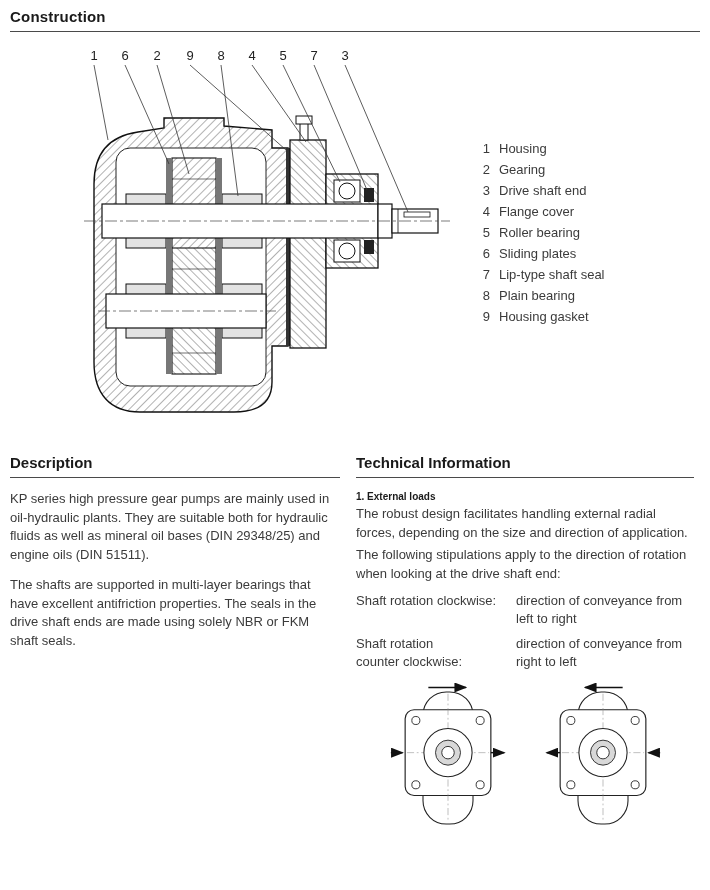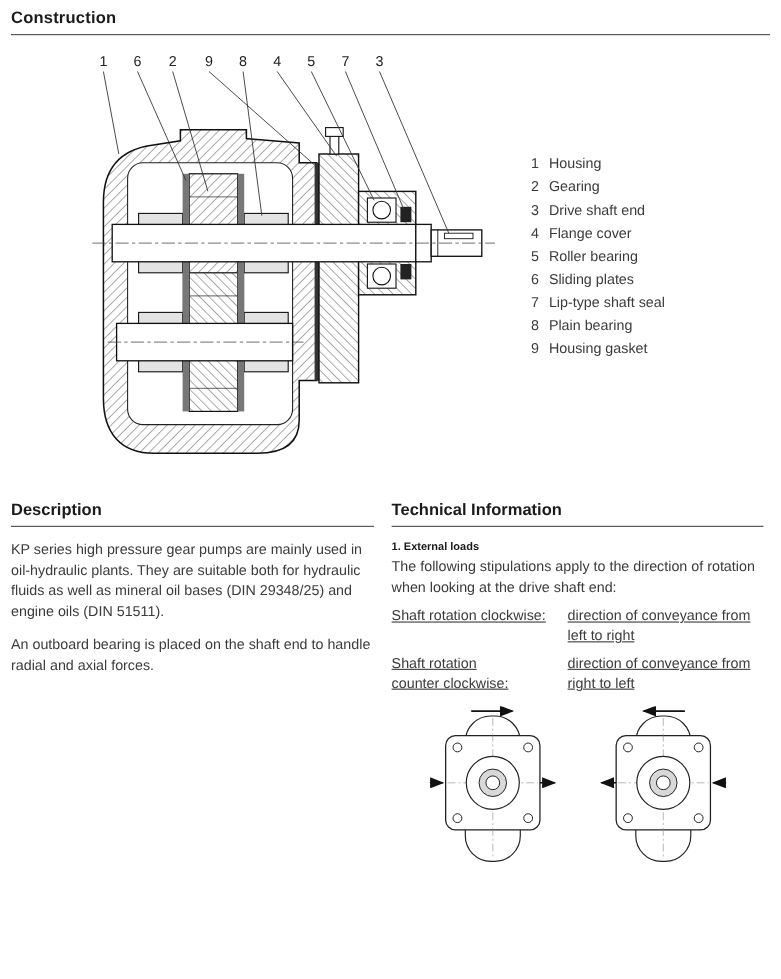--- a/index.html
+++ b/index.html
@@ -18,21 +18,21 @@
 
   .columns { display:flex; gap:16px; margin-top:24px; }
   .col-left  { width:330px; }
   .col-right { width:338px; }
   .col-head { font-size:15px; font-weight:bold; color:#1a1a1a; margin:0 0 6px 0; }
   .body-text p { font-size:13px; line-height:1.44; margin:0 0 11px 0; }
   .sub-head { font-size:10px; font-weight:bold; color:#1a1a1a; margin:13px 0 3px 0; }
   .sub-body { font-size:13px; line-height:1.44; margin:0 0 4px 0; }
 
   .rot-table { margin-top:8px; font-size:13px; }
-  .rot-row { display:flex; margin-bottom:7px;text-decoration:underline; }
+  .rot-row { display:flex; margin-bottom:7px; }
   .rot-label { width:160px; line-height:1.38; white-space:pre-line; }
   .rot-value { width:172px; line-height:1.38; }
 
   .pumps-row { display:flex; justify-content:space-around; margin-top:12px; padding:0 14px; }
 </style>
 </head>
 <body>
 
 <div class="page">
 
@@ -183,29 +183,30 @@
     </div>
   </div>
 
   <div class="columns">
 
     <div class="col-left">
       <h2 class="col-head">Description</h2>
       <hr class="rule">
       <div class="body-text" style="margin-top:12px;">
         <p>KP series high pressure gear pumps are mainly used in oil-hydraulic plants. They are suitable both for hydraulic fluids as well as mineral oil bases (DIN 29348/25) and engine oils (DIN 51511).</p>
-        <p>An outboard bearing is placed on the shaft end to handle radial and axial forces.</p>
+        <p>The shafts are supported in multi-layer bearings that have excellent antifriction properties. The seals in the drive shaft ends are made using solely NBR or FKM shaft seals.</p>
       </div>
     </div>
 
     <div class="col-right">
       <h2 class="col-head">Technical Information</h2>
       <hr class="rule">
 
       <div class="sub-head">1. External loads</div>
+      <p class="sub-body">The robust design facilitates handling external radial forces, depending on the size and direction of application.</p>
 
       <p class="sub-body">The following stipulations apply to the direction of rotation when looking at the drive shaft end:</p>
 
       <div class="rot-table">
         <div class="rot-row">
           <div class="rot-label">Shaft rotation clockwise:</div>
           <div class="rot-value">direction of conveyance from left to right</div>
         </div>
         <div class="rot-row">
           <div class="rot-label">Shaft rotation

